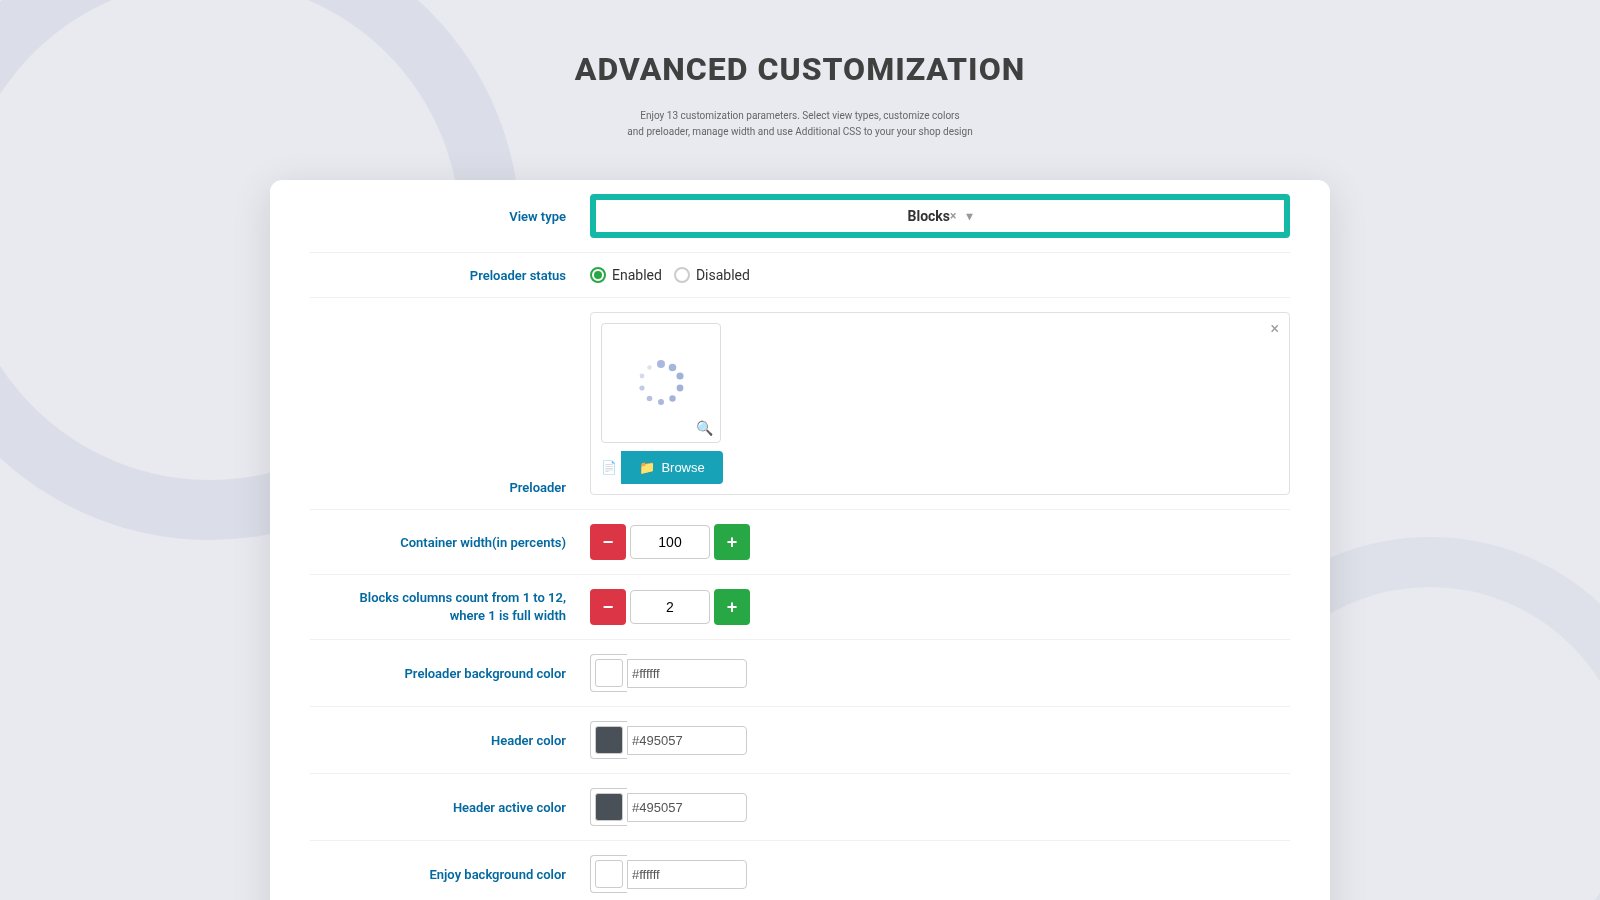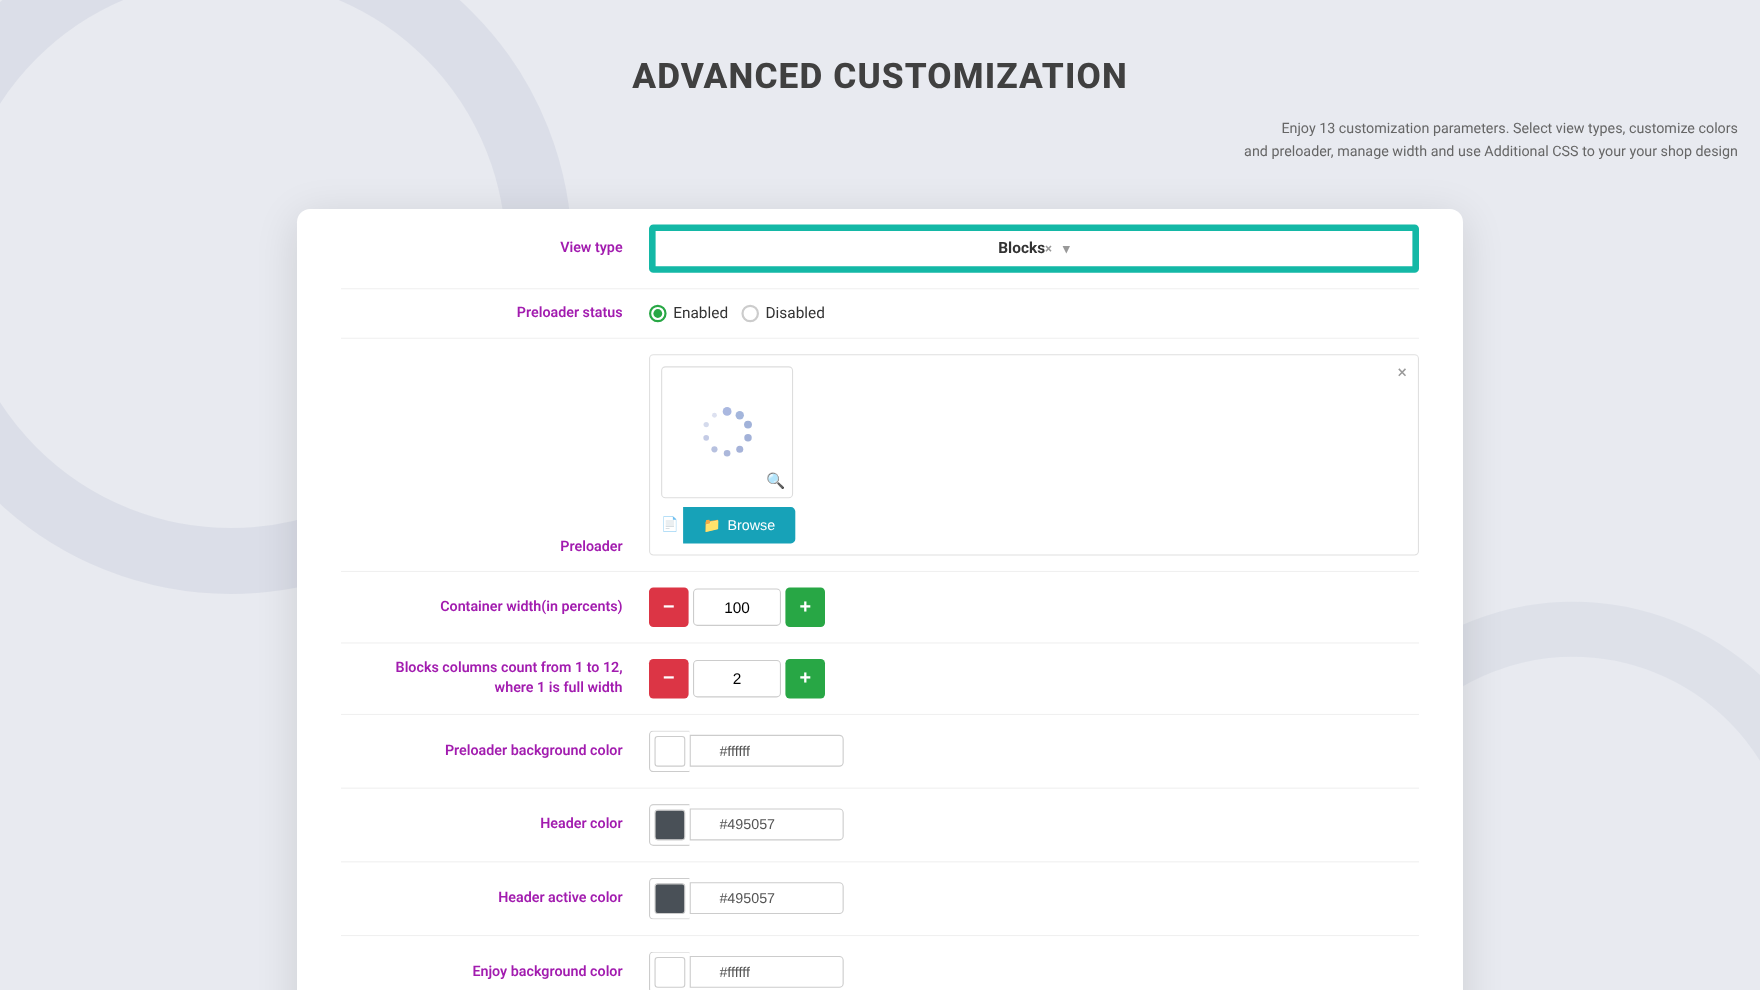--- a/index.html
+++ b/index.html
@@ -51,24 +51,23 @@
     .page-title {
       font-size: 32px;
       font-weight: 800;
       color: #404040;
       letter-spacing: 1px;
       text-transform: uppercase;
       margin-bottom: 20px;
     }
 
     .page-subtitle {
-      font-size: 13px;
+      font-size: 10px;
       color: #666;
       line-height: 1.6;
-      text-align: right;
     }
 
     .main-card {
       background: #fff;
       border-radius: 12px;
       box-shadow: 0 8px 40px rgba(0,0,0,0.12);
       width: 1060px;
       max-width: 95%;
       padding: 0 0 30px 0;
       position: relative;
@@ -91,21 +90,21 @@
       border-bottom: none;
     }
 
     .form-label {
       width: 280px;
       min-width: 280px;
       text-align: right;
       padding-right: 24px;
       font-size: 13px;
       font-weight: 600;
-      color: #a21caf;
+      color: #0369a1;
     }
 
     .form-control-area {
       flex: 1;
       display: flex;
       align-items: center;
     }
 
     
     .select-input {
@@ -291,23 +290,23 @@
       height: 28px;
       border: 1px solid #ccc;
       border-radius: 3px;
       margin-right: 0;
       flex-shrink: 0;
     }
 
     .color-text-input {
       border: 1px solid #ccc;
       border-radius: 0 4px 4px 0;
-      padding: 6px 26px;
+      padding: 6px 4px;
       font-size: 13px;
-      width: 140px;
+      width: 120px;
       color: #555;
     }
 
     .color-swatch-wrap {
       border: 1px solid #ccc;
       border-right: none;
       border-radius: 4px 0 0 4px;
       padding: 4px;
       background: #fff;
       display: flex;

